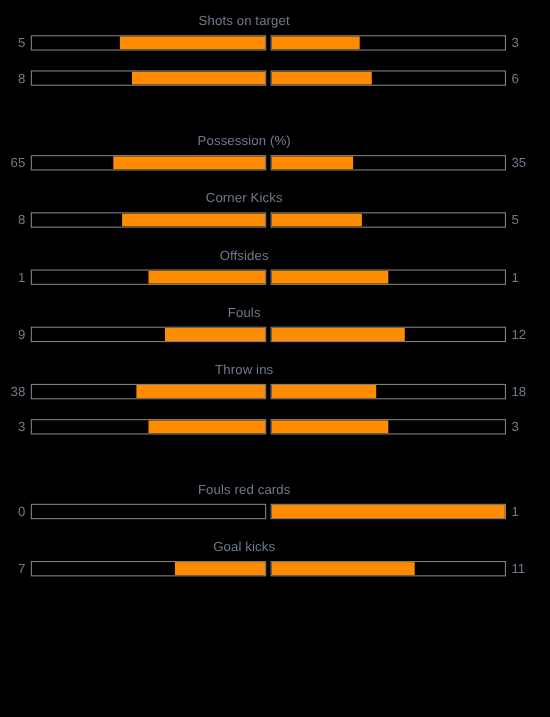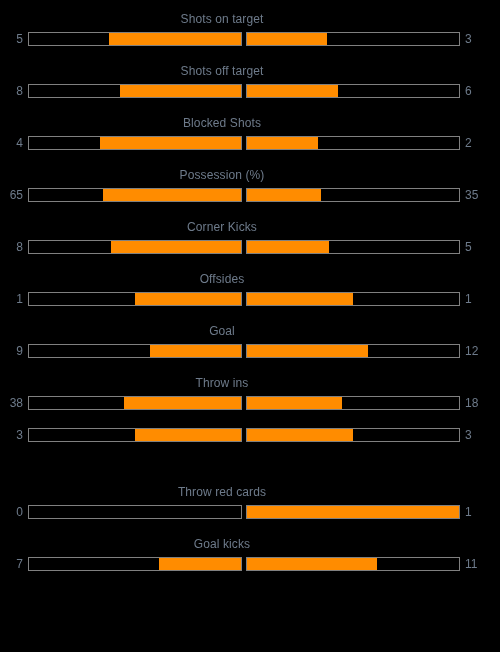--- a/index.html
+++ b/index.html
@@ -81,46 +81,32 @@
         <div class="bar left-bar">
           <div class="fill" style="width: 62.5%;"></div>
         </div>
         <div class="bar right-bar">
           <div class="fill" style="width: 37.5%;"></div>
         </div>
         <div class="val right">3</div>
       </div>
     </div>
     <div class="stat-row">
-      <div class="stat-title">Shots off target</div>
       <div class="bar-line">
         <div class="val left">8</div>
         <div class="bar left-bar">
           <div class="fill" style="width: 57.1%;"></div>
         </div>
         <div class="bar right-bar">
           <div class="fill" style="width: 42.9%;"></div>
         </div>
         <div class="val right">6</div>
       </div>
     </div>
     <div class="stat-row">
-      <div class="stat-title">Blocked Shots</div>
-      <div class="bar-line">
-        <div class="val left">4</div>
-        <div class="bar left-bar">
-          <div class="fill" style="width: 66.7%;"></div>
-        </div>
-        <div class="bar right-bar">
-          <div class="fill" style="width: 33.3%;"></div>
-        </div>
-        <div class="val right">2</div>
-      </div>
-    </div>
-    <div class="stat-row">
       <div class="stat-title">Possession (%)</div>
       <div class="bar-line">
         <div class="val left">65</div>
         <div class="bar left-bar">
           <div class="fill" style="width: 65%;"></div>
         </div>
         <div class="bar right-bar">
           <div class="fill" style="width: 35%;"></div>
         </div>
         <div class="val right">35</div>
@@ -146,21 +132,21 @@
         <div class="bar left-bar">
           <div class="fill" style="width: 50%;"></div>
         </div>
         <div class="bar right-bar">
           <div class="fill" style="width: 50%;"></div>
         </div>
         <div class="val right">1</div>
       </div>
     </div>
     <div class="stat-row">
-      <div class="stat-title">Goal</div>
+      <div class="stat-title">Fouls</div>
       <div class="bar-line">
         <div class="val left">9</div>
         <div class="bar left-bar">
           <div class="fill" style="width: 42.9%;"></div>
         </div>
         <div class="bar right-bar">
           <div class="fill" style="width: 57.1%;"></div>
         </div>
         <div class="val right">12</div>
       </div>
@@ -184,21 +170,21 @@
         <div class="bar left-bar">
           <div class="fill" style="width: 50%;"></div>
         </div>
         <div class="bar right-bar">
           <div class="fill" style="width: 50%;"></div>
         </div>
         <div class="val right">3</div>
       </div>
     </div>
     <div class="stat-row">
-      <div class="stat-title">Throw red cards</div>
+      <div class="stat-title">Fouls red cards</div>
       <div class="bar-line">
         <div class="val left">0</div>
         <div class="bar left-bar">
           <div class="fill" style="width: 0%;"></div>
         </div>
         <div class="bar right-bar">
           <div class="fill" style="width: 100%;"></div>
         </div>
         <div class="val right">1</div>
       </div>

